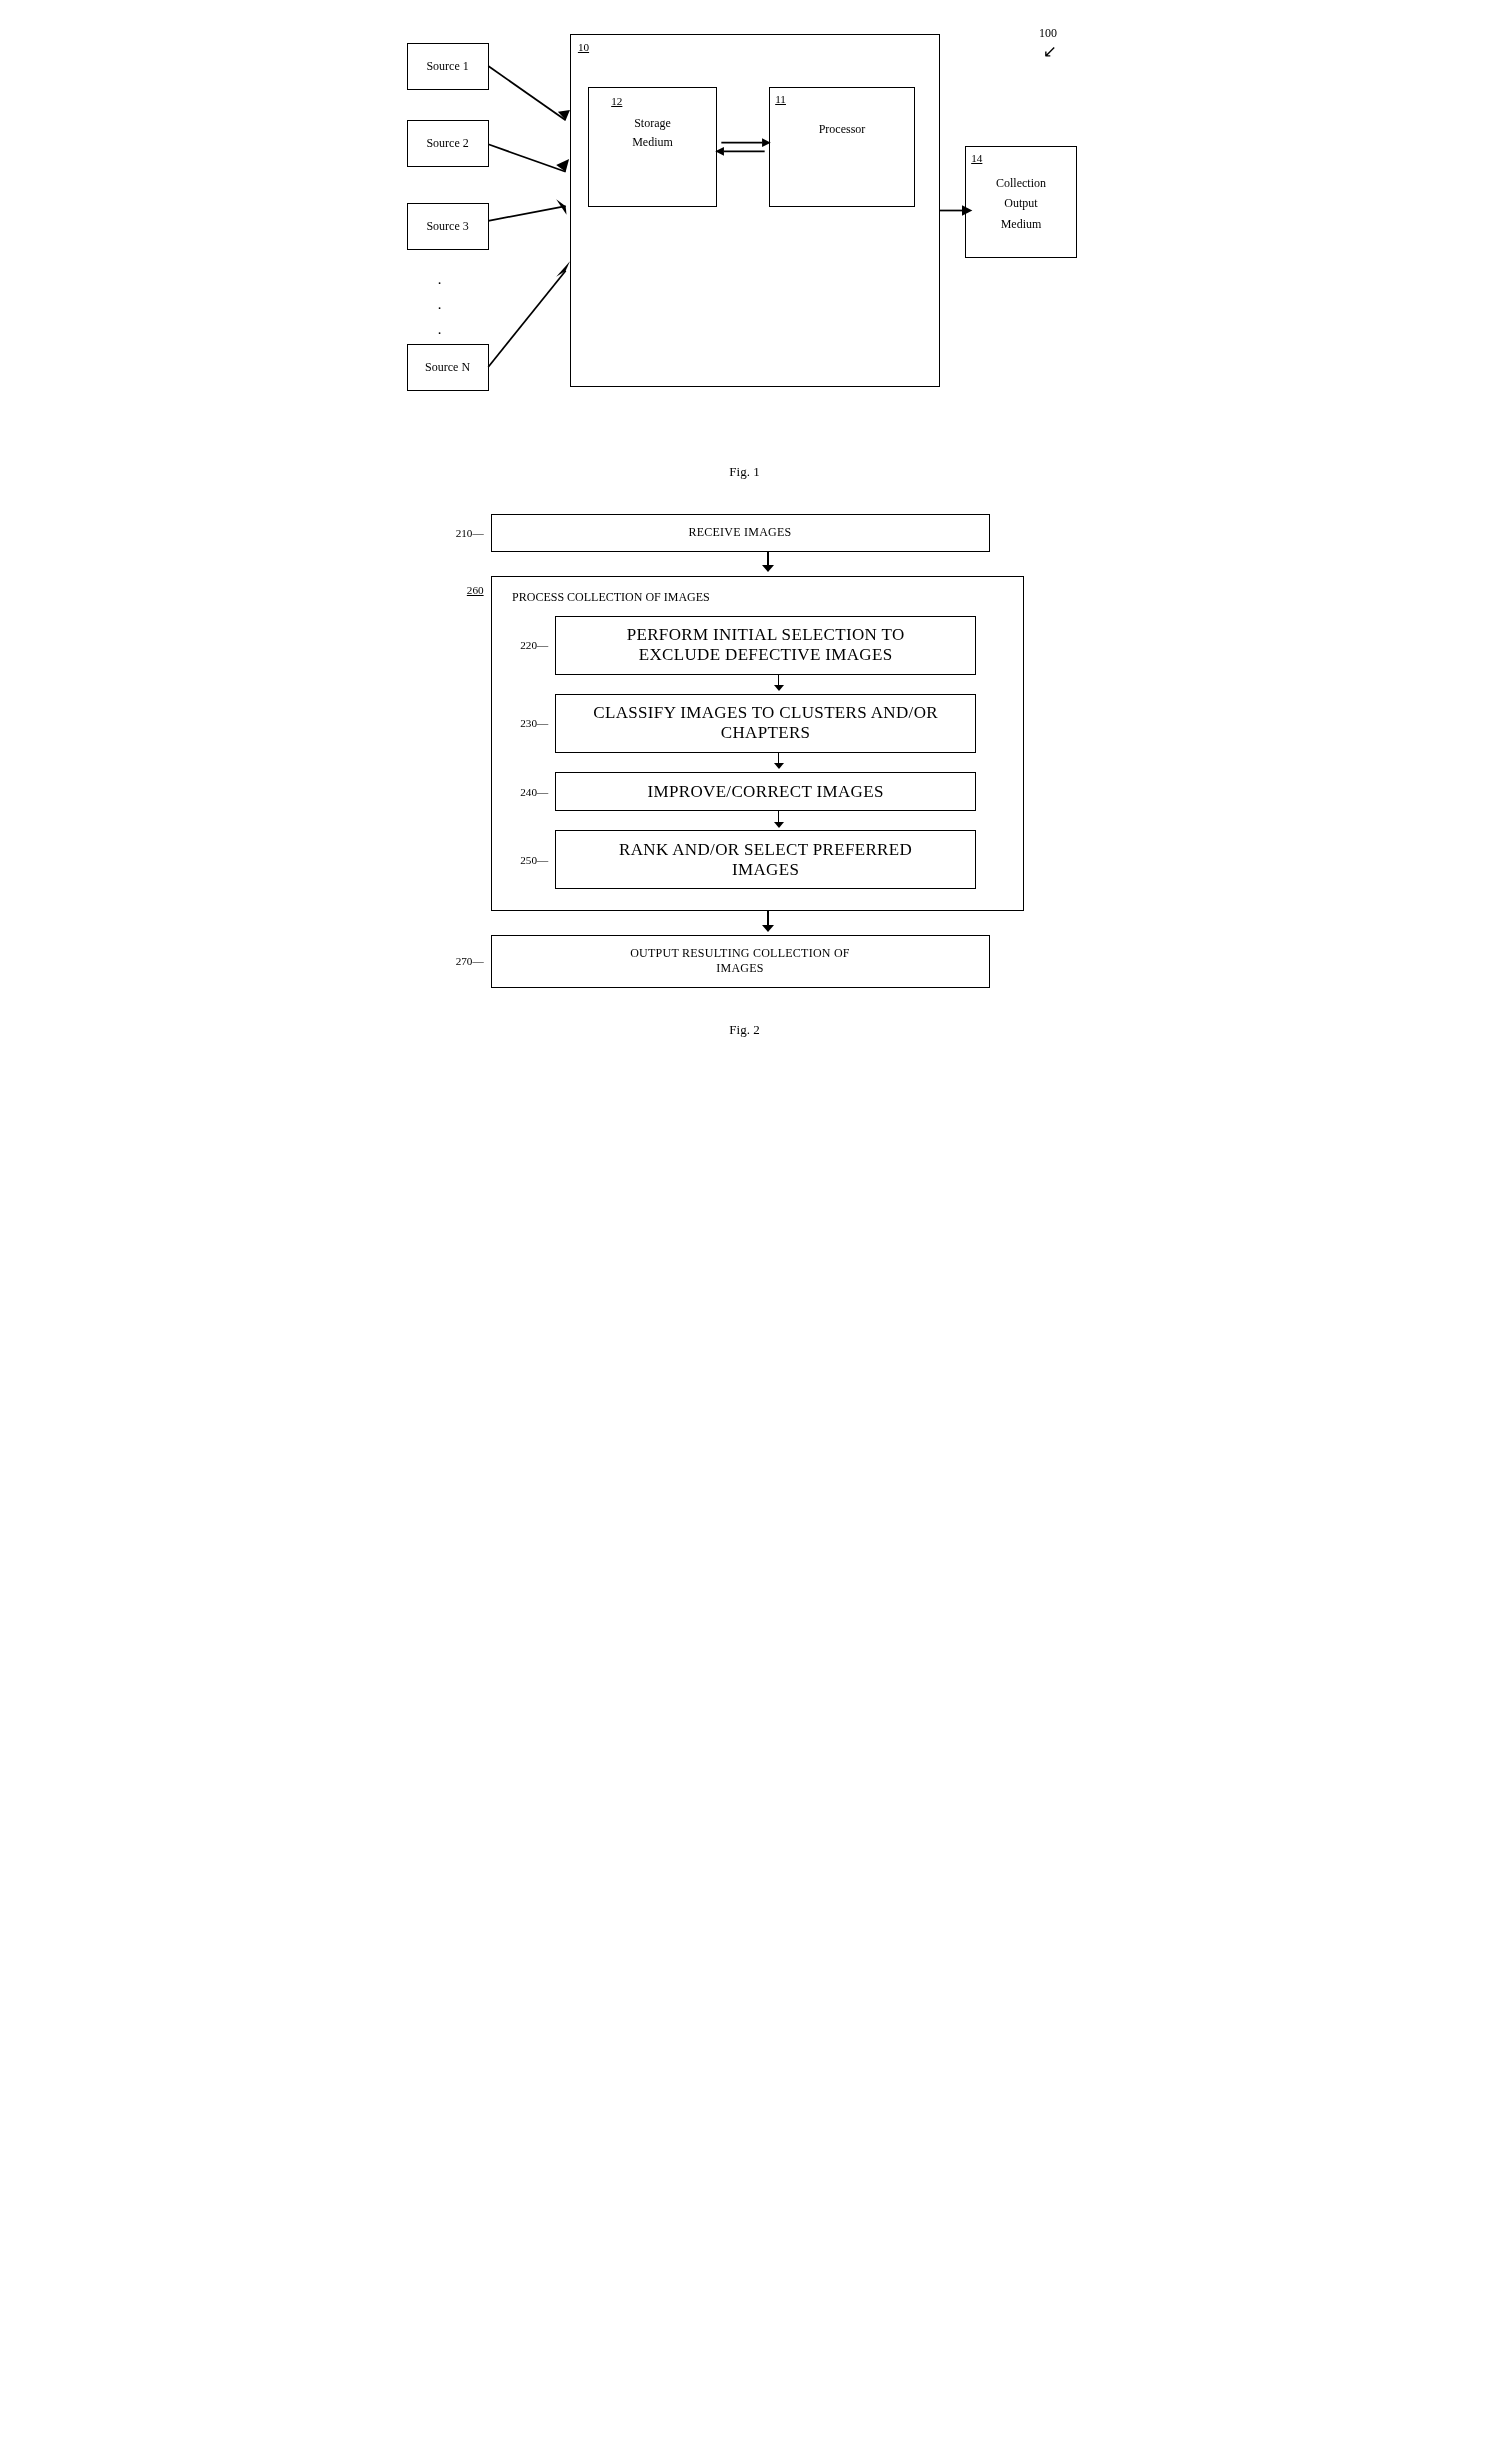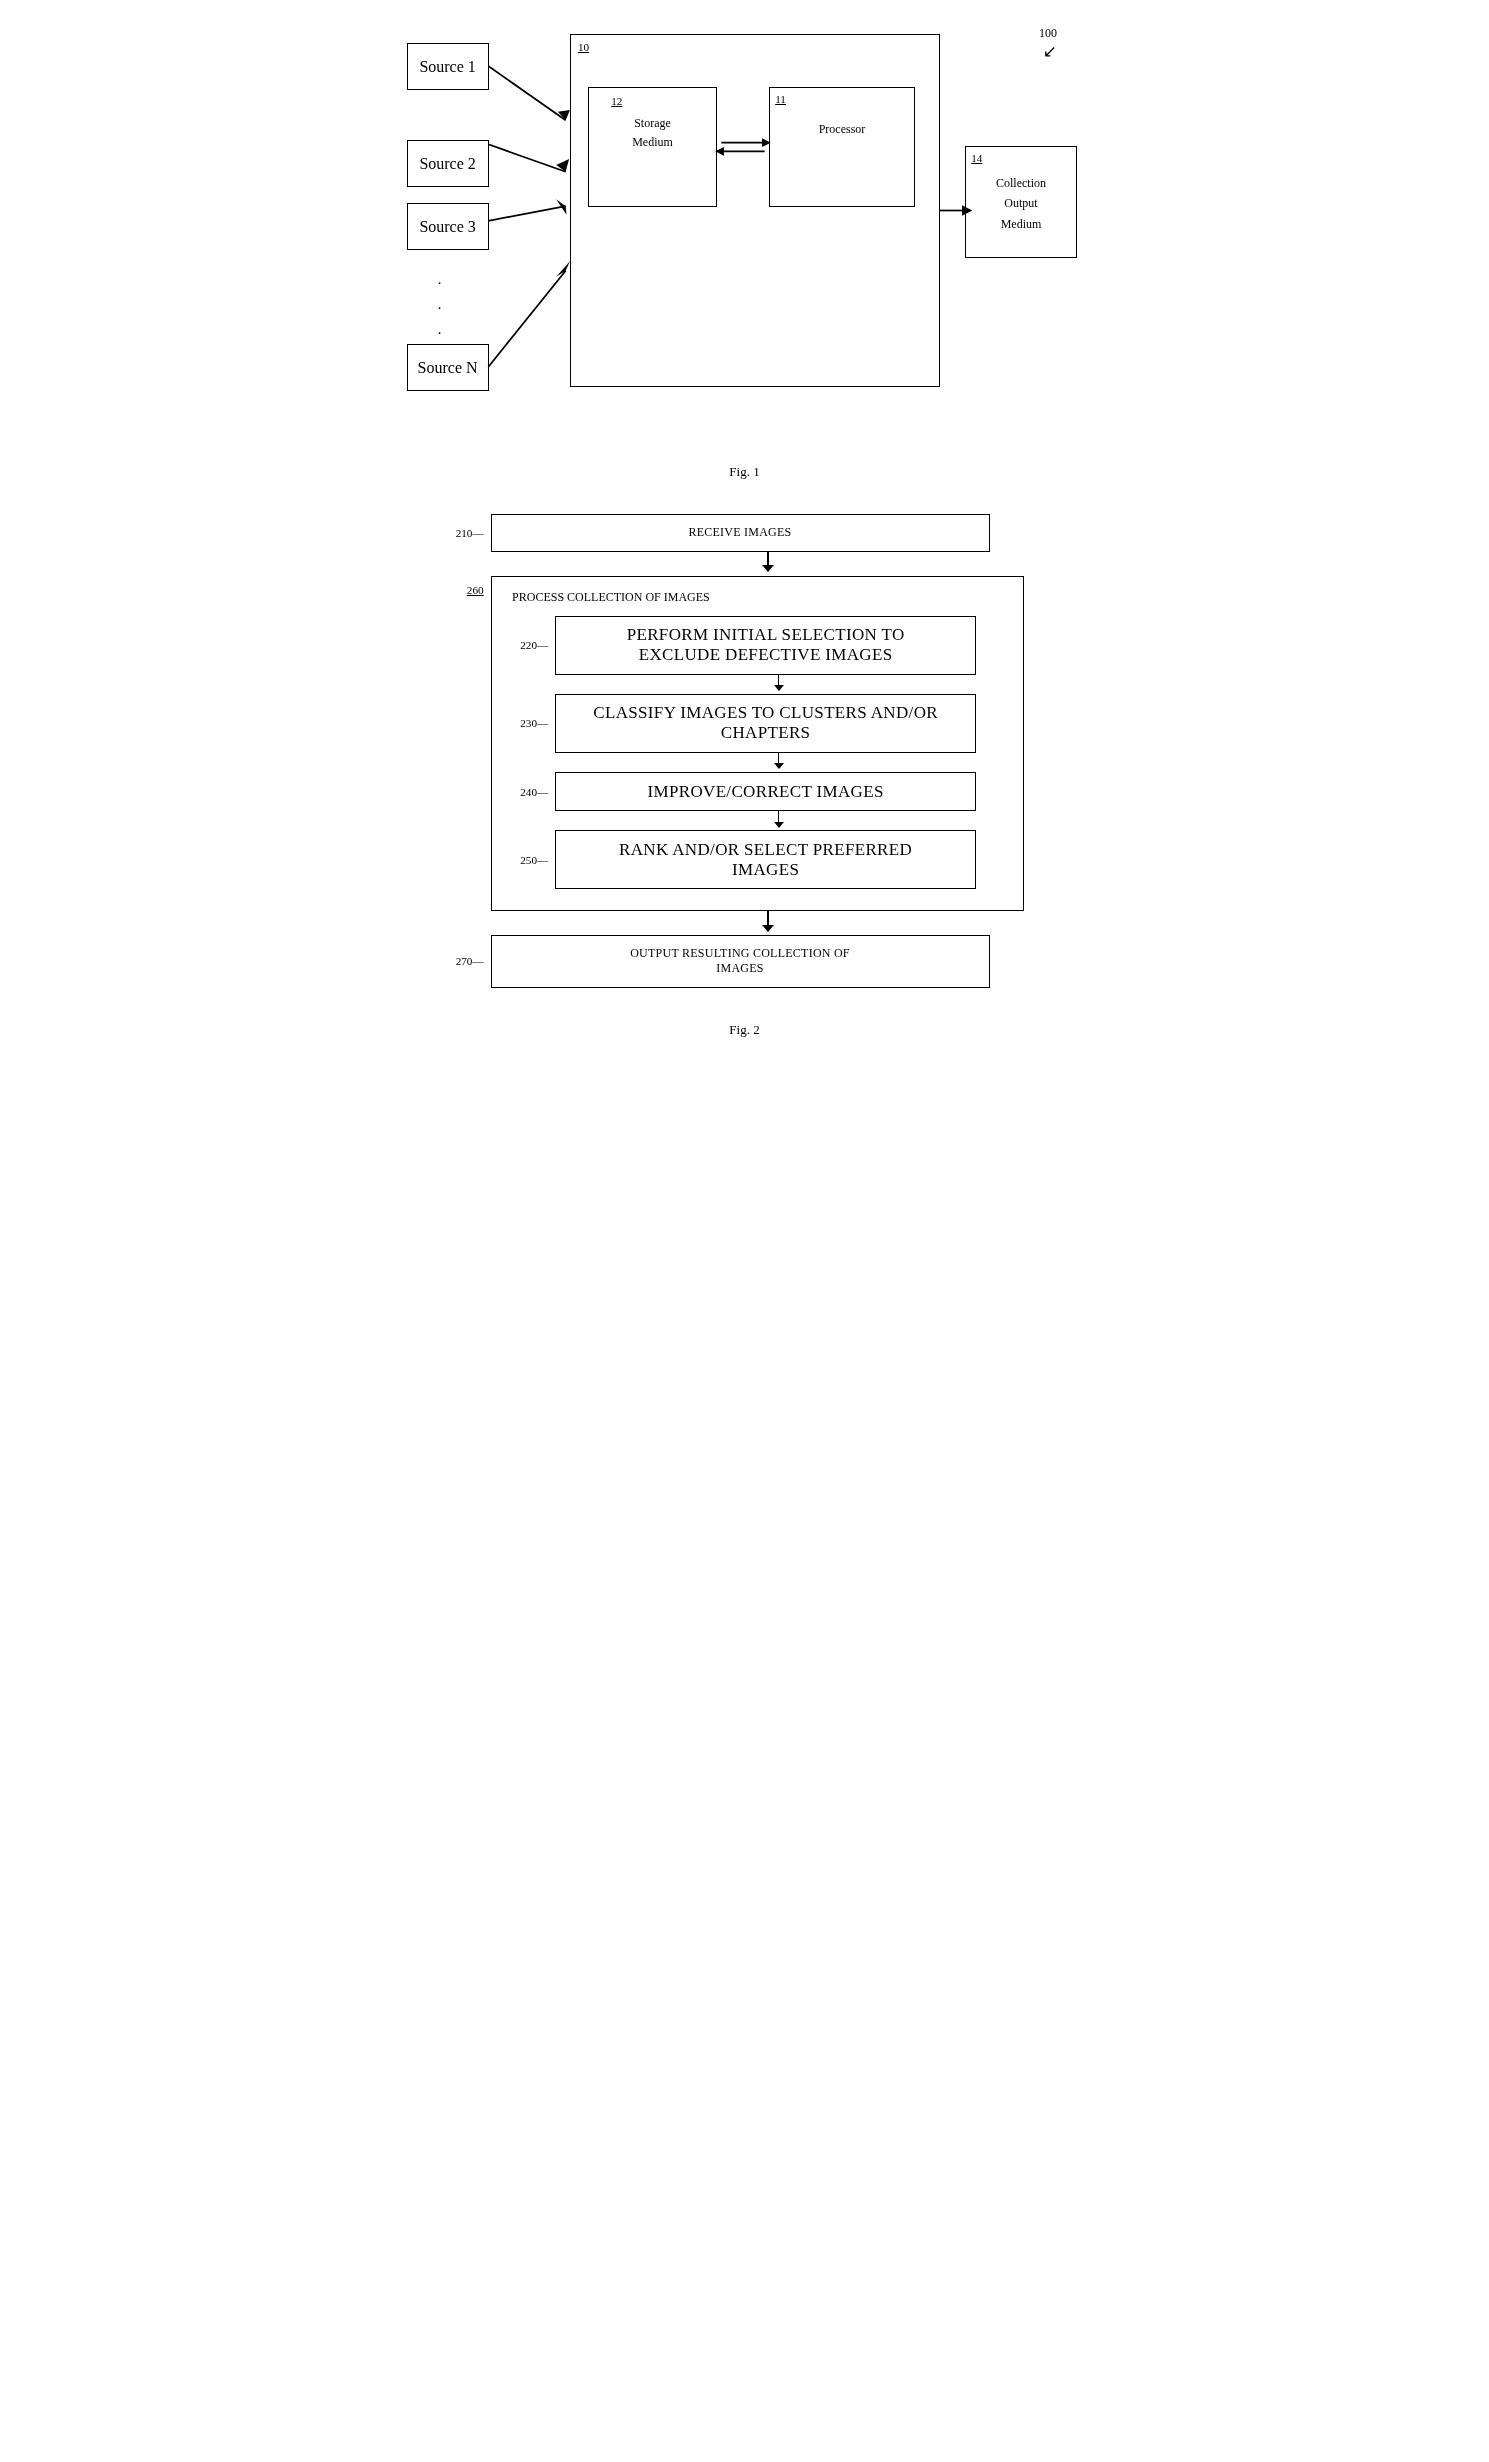--- a/index.html
+++ b/index.html
@@ -35,21 +35,21 @@
 
     
     .source-box {
       position: absolute;
       border: 1.3px solid #000;
       width: 82px;
       height: 47px;
       display: flex;
       align-items: center;
       justify-content: center;
-      font-size: 16px;
+      font-size: 12px;
       background: #fff;
     }
 
     
     .system-box {
       position: absolute;
       border: 1.7px solid #000;
       background: #fff;
     }
 
@@ -153,21 +153,21 @@
     <span>100</span>
     <br>
     <span style="font-size:17px;">↙</span>
   </div>
 
   <div class="fig1-container">
 
     <div class="source-box" style="left:8.6px; top:26px;">
       <span>Source 1</span>
     </div>
-    <div class="source-box" style="left:8.6px; top:103px;margin-top:20px;">
+    <div class="source-box" style="left:8.6px; top:103px;">
       <span>Source 2</span>
     </div>
     <div class="source-box" style="left:8.6px; top:186px;">
       <span>Source 3</span>
     </div>
     <div class="source-box" style="left:8.6px; top:327px;">
       <span>Source N</span>
     </div>
 
     <div style="position:absolute; left:39px; top:254px; font-size:15.5px; line-height:1.6;">

